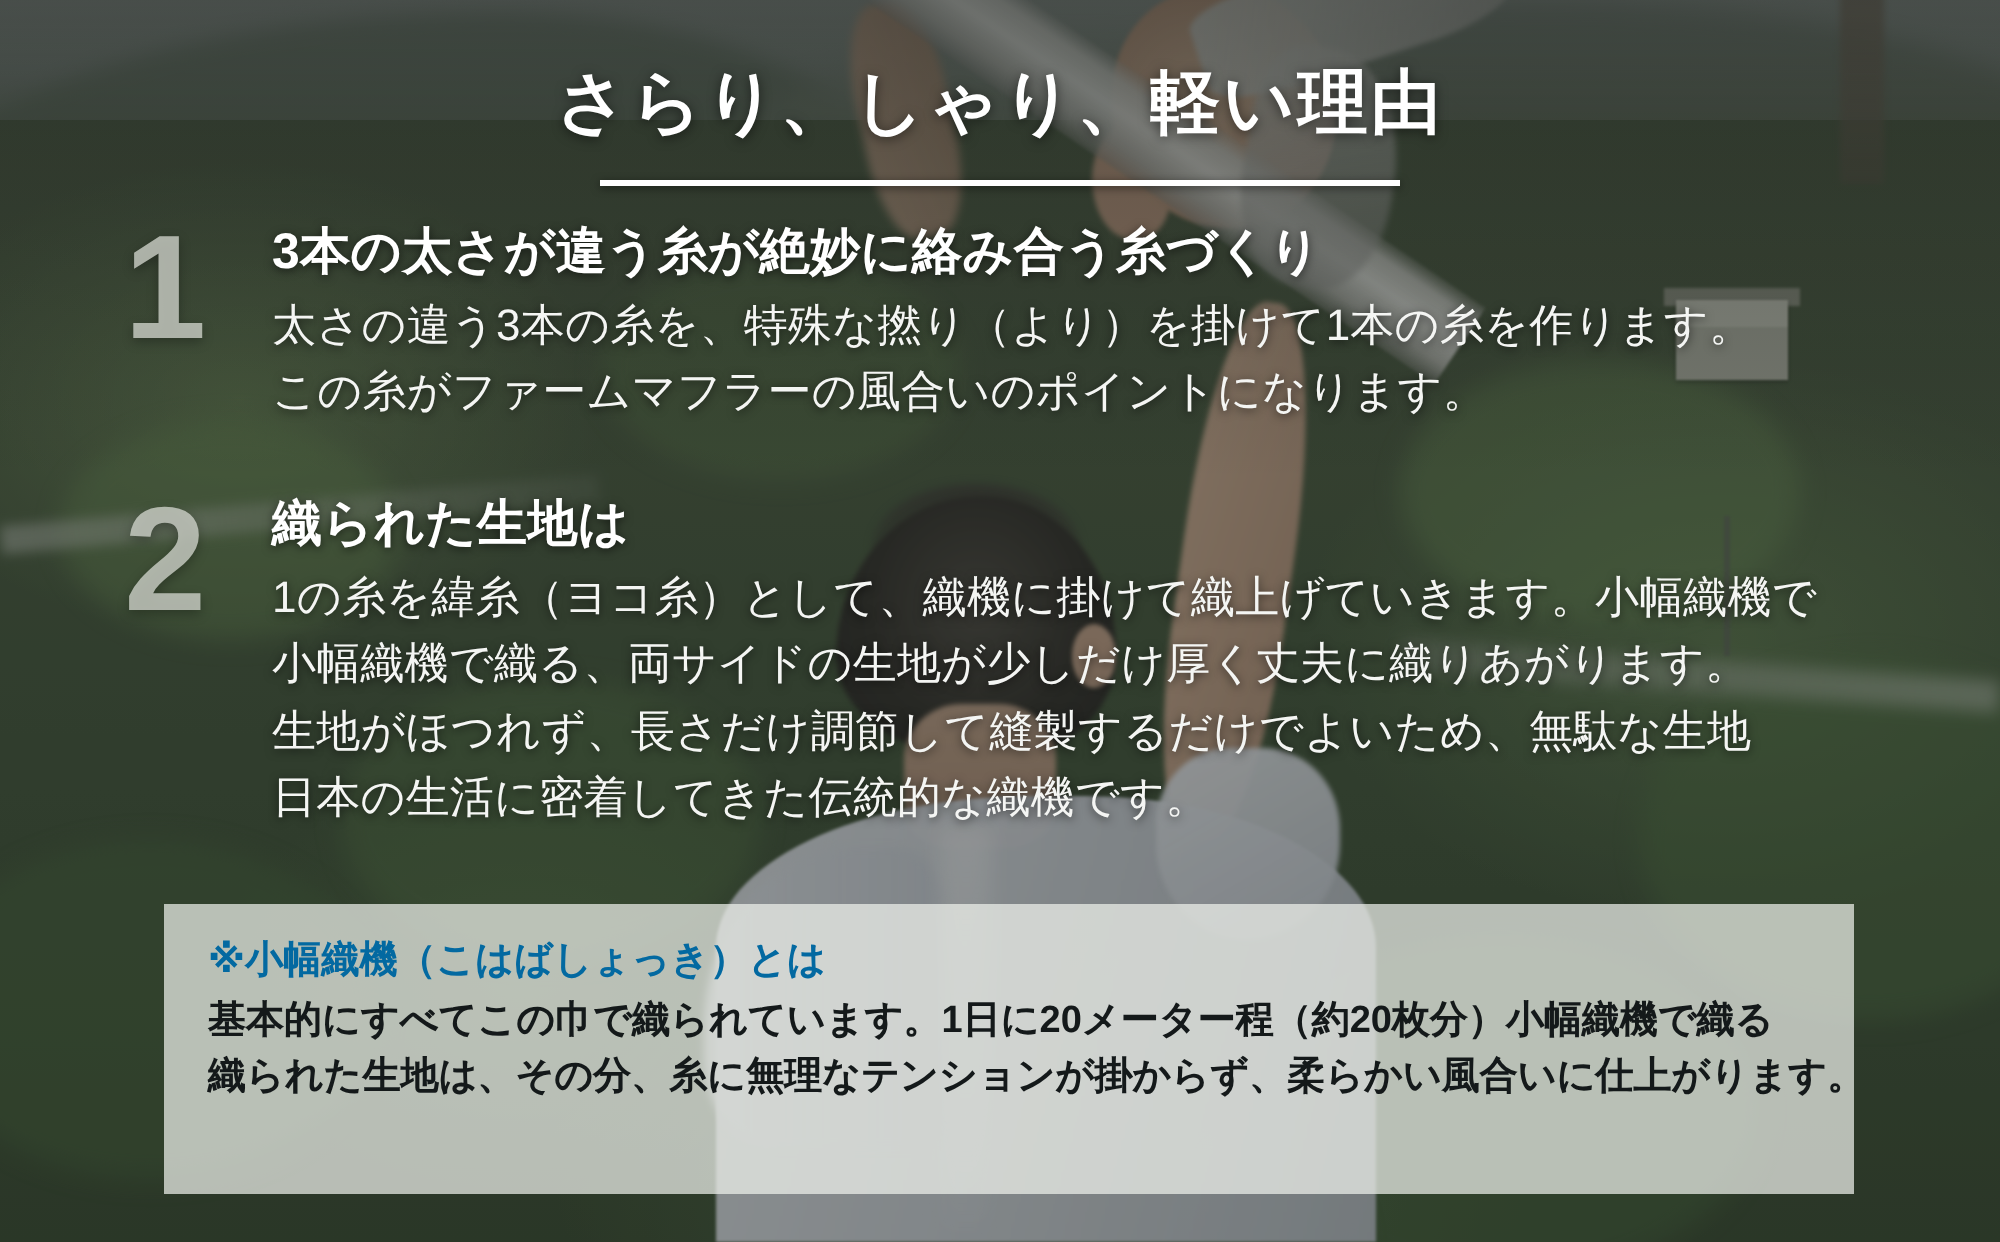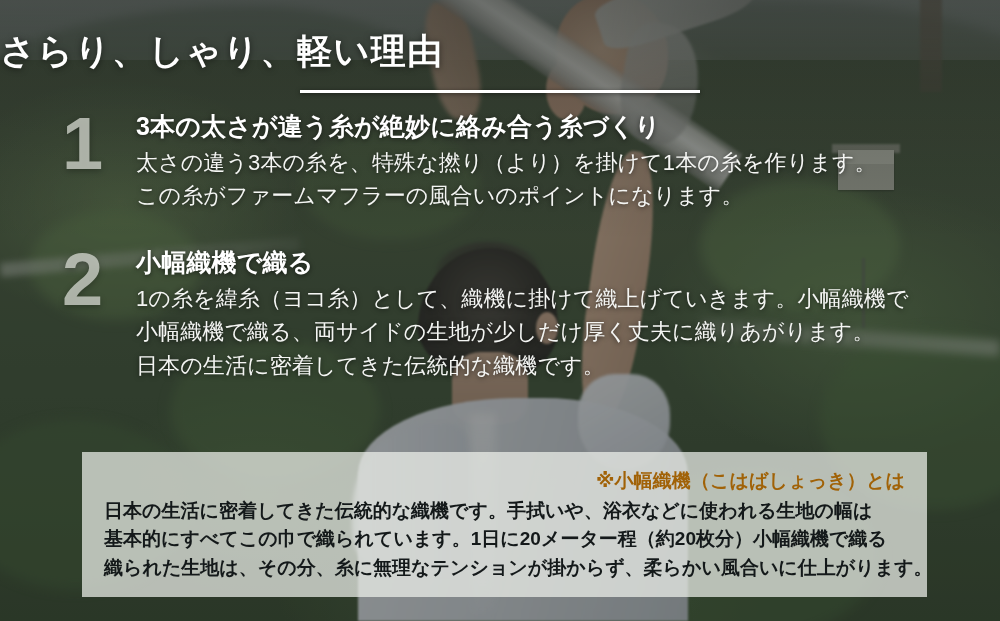--- a/index.html
+++ b/index.html
@@ -255,20 +255,21 @@
 
   
   .content {
     position: absolute;
     inset: 0;
   }
 
   .title {
     position: absolute;
     left: 0; right: 0; top: 28px;
+    text-align: center;
     color: #ffffff;
     font-size: 35px;
     font-weight: 700;
     letter-spacing: 1.5px;
     text-shadow: 0 1px 6px rgba(0,0,0,.55);
     white-space: nowrap;
   }
 
   .title-rule {
     position: absolute;
@@ -330,28 +331,27 @@
     position: absolute;
     left: 82px;
     top: 452px;
     width: 845px;
     height: 145px;
     background: rgba(239, 241, 236, .72);
     box-sizing: border-box;
     padding: 15px 22px 0 22px;
   }
   .note-head {
-    color: #a16207;
+    color: #0369a1;
     font-size: 19px;
     font-weight: 600;
     line-height: 1.5;
     letter-spacing: .1px;
     margin: 0 0 1px 0;
     white-space: nowrap;
-    text-align: right;
   }
   .note-text {
     color: #14191a;
     font-size: 19px;
     font-weight: 600;
     line-height: 1.52;
     letter-spacing: 0px;
     margin: 0;
   }
   .note-text .ln { display: block; white-space: nowrap; }
@@ -421,32 +421,32 @@
         <p class="step-text">
           <span class="ln">太さの違う3本の糸を、特殊な撚り（より）を掛けて1本の糸を作ります。</span>
           <span class="ln">この糸がファームマフラーの風合いのポイントになります。</span>
         </p>
       </div>
     </div>
 
     <div class="step step-2">
       <div class="step-num">2</div>
       <div class="step-body">
-        <p class="step-head">小幅織機で織る</p>
+        <p class="step-head">織られた生地は</p>
         <p class="step-text">
           <span class="ln">1の糸を緯糸（ヨコ糸）として、織機に掛けて織上げていきます。小幅織機で</span>
           <span class="ln">小幅織機で織る、両サイドの生地が少しだけ厚く丈夫に織りあがります。</span>
+          <span class="ln">生地がほつれず、長さだけ調節して縫製するだけでよいため、無駄な生地</span>
           <span class="ln">日本の生活に密着してきた伝統的な織機です。</span>
         </p>
       </div>
     </div>
 
     <div class="note">
       <p class="note-head">※小幅織機（こはばしょっき）とは</p>
       <p class="note-text">
-        <span class="ln">日本の生活に密着してきた伝統的な織機です。手拭いや、浴衣などに使われる生地の幅は</span>
         <span class="ln">基本的にすべてこの巾で織られています。1日に20メーター程（約20枚分）小幅織機で織る</span>
         <span class="ln">織られた生地は、その分、糸に無理なテンションが掛からず、柔らかい風合いに仕上がります。</span>
       </p>
     </div>
 
   </div>
 </div>
 
 </body></html>

